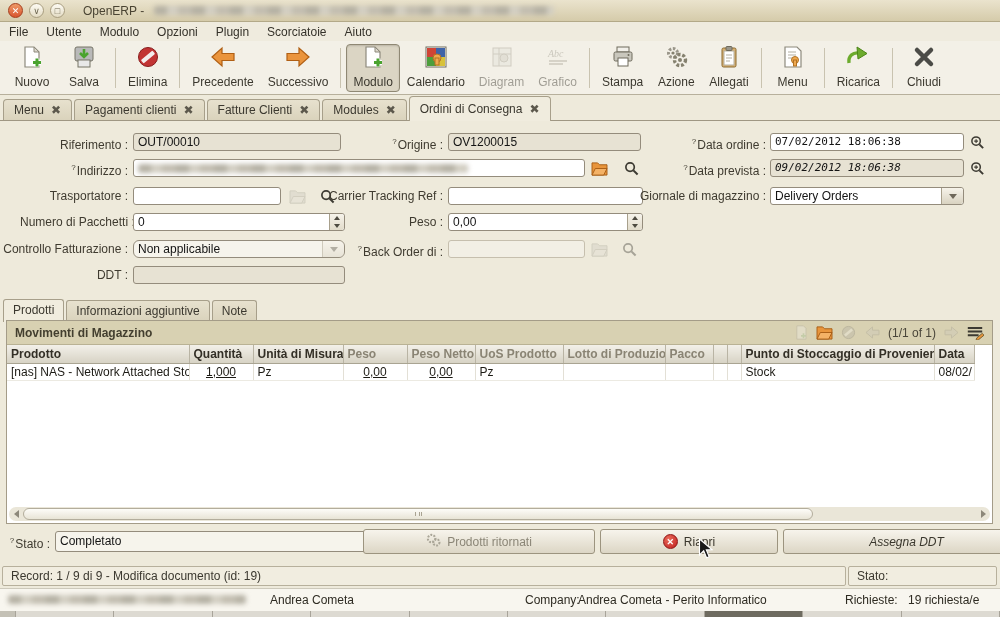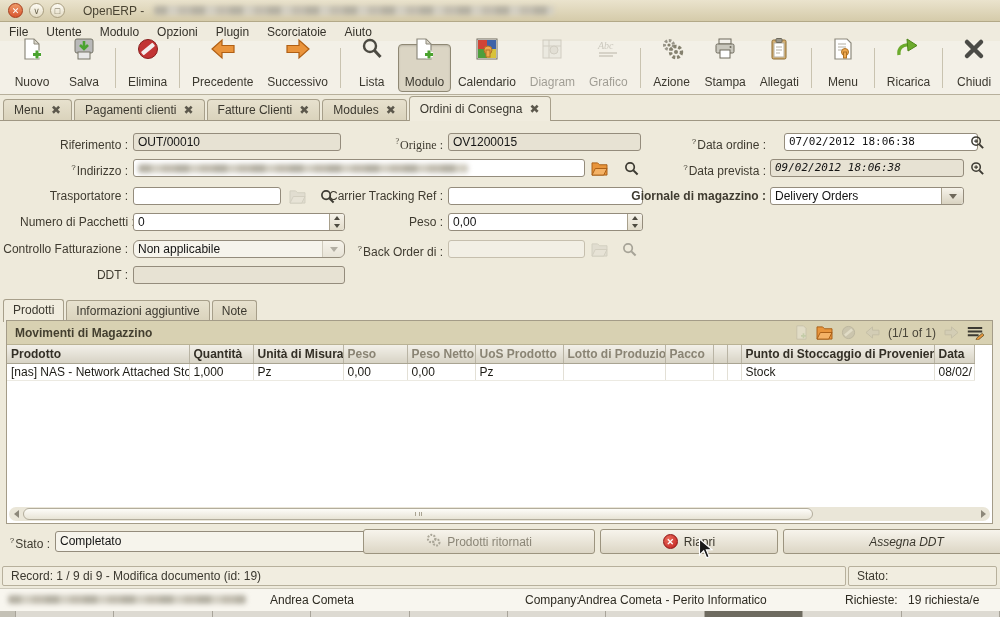--- a/index.html
+++ b/index.html
@@ -25,21 +25,21 @@
   
   .menubar { position:absolute; left:0; top:22px; width:1000px; height:19px;
     background:#EFEBDE; display:flex; align-items:center; }
   .menuitem { padding:2px 9px; color:#35322a; font-size:12px; cursor:default; }
   
   .toolbar { position:absolute; left:0; top:41px; width:1000px; height:54px;
     background:#F3F0E7; border-bottom:1px solid #b7b09c; display:flex; align-items:center; padding-left:6px; }
   .tbtn { display:flex; flex-direction:column; align-items:center; justify-content:flex-end;
     min-width:52px; height:48px; padding:2px 6px; border:1px solid transparent; border-radius:4px; }
   .tbtn .ticon { height:26px; display:flex; align-items:flex-end; justify-content:center; }
-  .tbtn .tlabel { font-size:12px; color:#3b382f; margin-top:14px; white-space:nowrap; }
+  .tbtn .tlabel { font-size:12px; color:#3b382f; margin-top:6px; white-space:nowrap; }
   .tbtn.active { background:#DBD5C4; border-color:#8f8874; box-shadow:inset 0 1px 2px rgba(0,0,0,.15); }
   .tbtn.disabled { opacity:.45; }
   .tsep { width:1px; height:40px; background:#c9c3b0; margin:0 5px; }
   
   .tabbar { position:absolute; left:0; top:95px; width:1000px; height:26px;
     border-bottom:1px solid #9f9783; display:flex; align-items:flex-end; padding-left:3px; }
   .tab { display:flex; align-items:center; gap:7px; padding:0 10px; height:21px;
     background:linear-gradient(#E7E1CE,#DAD3BC); border:1px solid #a79f8a; border-bottom:none;
     border-radius:4px 4px 0 0; margin-right:2px; font-size:12px; color:#3b382f; }
   .tab.active { height:25px; background:#F0ECDE; margin-bottom:-1px; font-size:12px; }
@@ -76,21 +76,21 @@
     display:flex; align-items:center; padding:0 8px; }
   .sectitle { font-weight:bold; color:#433f2f; font-size:12px; }
   .secctrl { margin-left:auto; display:flex; align-items:center; gap:6px; }
   .pager { font-size:12px; color:#4a463a; }
   table.grid { border-collapse:collapse; table-layout:fixed; width:967px; margin-left:0; }
   table.grid th { background:linear-gradient(#F2F0E9,#D7D3C5); border-right:1px solid #b9b4a4; border-bottom:1px solid #a9a492;
     font-size:12px; text-align:left; padding:2px 4px; height:18px; color:#8a8474; font-weight:bold; white-space:nowrap; overflow:hidden; }
   table.grid th.req { color:#332f26; }
   table.grid td { border-right:1px solid #e3e0d6; border-bottom:1px solid #eceae2; font-size:12px;
     padding:1px 4px; height:16px; white-space:nowrap; overflow:hidden; color:#1c1a14; }
-  td.num { text-align:left; }
+  td.num { text-align:center;text-decoration:underline; }
   .hscroll { position:absolute; left:2px; right:2px; bottom:2px; height:14px;
     background:#EAE6D8; border-radius:7px; display:flex; align-items:center; }
   .harrow { width:14px; display:flex; align-items:center; justify-content:center; }
   .tri-left { width:0; height:0; border-top:4px solid transparent; border-bottom:4px solid transparent; border-right:5px solid #8d887a; }
   .tri-right { width:0; height:0; border-top:4px solid transparent; border-bottom:4px solid transparent; border-left:5px solid #8d887a; }
   .hthumb { position:absolute; left:14px; width:790px; top:1px; bottom:1px; border-radius:6px;
     background:linear-gradient(#fdfcf8,#e8e4d6); border:1px solid #b3ad9c; }
   .grip { position:absolute; left:50%; top:3px; bottom:3px; width:7px; margin-left:-3px;
     border-left:1px solid #a9a392; border-right:1px solid #a9a392; }
   .grip:before { content:""; position:absolute; left:3px; top:0; bottom:0; border-left:1px solid #a9a392; }
@@ -182,29 +182,20 @@
     </div>
     <div class="tbtn">
       <span class="ticon">
         <svg width="26" height="24" viewBox="0 0 26 24">
             <path d="M24 12L14 3v5.5H2v7h12V21z" fill="#ea943c" stroke="#b05f14" stroke-width="1.2"></path>
           </svg>
       </span>
       <span class="tlabel">Successivo</span>
     </div>
     <div class="tsep"></div>
-    <div class="tbtn">
-      <span class="ticon">
-        <svg width="24" height="24" viewBox="0 0 24 24">
-            <circle cx="10" cy="9" r="6" fill="none" stroke="#4c4a42" stroke-width="2.4"></circle>
-            <path d="M14.5 13.5l6 6.5" stroke="#4c4a42" stroke-width="3"></path>
-          </svg>
-      </span>
-      <span class="tlabel">Lista</span>
-    </div>
     <div class="tbtn active">
       <span class="ticon">
         <svg width="24" height="24" viewBox="0 0 24 24">
             <path d="M5 2h9l5 5v15H5z" fill="#fff" stroke="#8e8a7d" stroke-width="1.2"></path>
             <path d="M14 2l5 5h-5z" fill="#dcd8cc" stroke="#8e8a7d"></path>
             <path d="M13 17.5h8M17 13.5v8" stroke="#fff" stroke-width="5"></path>
             <path d="M13 17.5h8M17 13.5v8" stroke="#4aa32f" stroke-width="3"></path>
           </svg>
       </span>
       <span class="tlabel">Modulo</span>
@@ -239,42 +230,42 @@
             <text x="3" y="12" font-size="10" font-style="italic" fill="#9a968a" font-family="serif">Abc</text>
             <path d="M4 16h18M4 19h14" stroke="#b3afa2" stroke-width="2"></path>
           </svg>
       </span>
       <span class="tlabel">Grafico</span>
     </div>
     <div class="tsep"></div>
     <div class="tbtn">
       <span class="ticon">
         <svg width="24" height="24" viewBox="0 0 24 24">
+            <rect x="6" y="2" width="12" height="5" fill="#f2f0ea" stroke="#6e6a5c"></rect>
+            <rect x="3" y="7" width="18" height="9" rx="1.5" fill="#c9c7bd" stroke="#6e6a5c"></rect>
+            <rect x="7" y="13" width="10" height="8" fill="#fff" stroke="#6e6a5c"></rect>
+            <circle cx="17.5" cy="10" r="1" fill="#6e6a5c"></circle>
+          </svg>
+      </span>
+      <span class="tlabel">Stampa</span>
+    </div>
+    <div class="tbtn">
+      <span class="ticon">
+        <svg width="24" height="24" viewBox="0 0 24 24">
             <circle cx="9" cy="8" r="4.5" fill="none" stroke="#9a968a" stroke-width="3" stroke-dasharray="2.5 1.6"></circle>
             <circle cx="9" cy="8" r="1.6" fill="#85816f"></circle>
             <circle cx="16" cy="15" r="5.5" fill="none" stroke="#85816f" stroke-width="3.4" stroke-dasharray="2.8 1.8"></circle>
             <circle cx="16" cy="15" r="2" fill="#85816f"></circle>
           </svg>
       </span>
       <span class="tlabel">Azione</span>
     </div>
     <div class="tbtn">
       <span class="ticon">
         <svg width="24" height="24" viewBox="0 0 24 24">
-            <rect x="6" y="2" width="12" height="5" fill="#f2f0ea" stroke="#6e6a5c"></rect>
-            <rect x="3" y="7" width="18" height="9" rx="1.5" fill="#c9c7bd" stroke="#6e6a5c"></rect>
-            <rect x="7" y="13" width="10" height="8" fill="#fff" stroke="#6e6a5c"></rect>
-            <circle cx="17.5" cy="10" r="1" fill="#6e6a5c"></circle>
-          </svg>
-      </span>
-      <span class="tlabel">Stampa</span>
-    </div>
-    <div class="tbtn">
-      <span class="ticon">
-        <svg width="24" height="24" viewBox="0 0 24 24">
             <rect x="5" y="3" width="14" height="19" rx="1.5" fill="#d9b171" stroke="#8a6a32"></rect>
             <rect x="7" y="6" width="10" height="14" fill="#fff" stroke="#b3afa2"></rect>
             <rect x="9" y="1.5" width="6" height="4" rx="1" fill="#9a968a" stroke="#6e6a5c"></rect>
             <path d="M9 10h6M9 13h6M9 16h4" stroke="#b3afa2"></path>
           </svg>
       </span>
       <span class="tlabel">Allegati</span>
     </div>
     <div class="tsep"></div>
     <div class="tbtn">
@@ -329,24 +320,24 @@
     <div class="tab active">
       <span>Ordini di Consegna</span>
       <span class="tclose">✖</span>
     </div>
   </div>
 
   <div class="content">
 
     <div class="flabel" style="left:20px; top:12px; width:108px;"><sup></sup><span>Riferimento :</span></div>
     <div class="input readonly" style="left:133px; top:12px; width:208px;">OUT/00010</div>
-    <div class="flabel" style="left:340px; top:12px; width:103px;font-family:Liberation Serif, serif;"><sup>?</sup><span>Origine :</span></div>
+    <div class="flabel" style="left:340px; top:12px; width:103px;"><sup>?</sup><span>Origine :</span></div>
     <div class="input readonly" style="left:448px; top:12px; width:193px;">OV1200015</div>
     <div class="flabel" style="left:640px; top:12px; width:126px;"><sup>?</sup><span>Data ordine :</span></div>
-    <div class="input" style="left:770px; top:12px; width:194px; font-family:'DejaVu Sans Mono',monospace; font-size:11px;margin-left:14px;">07/02/2012 18:06:38</div>
+    <div class="input" style="left:770px; top:12px; width:194px; font-family:'DejaVu Sans Mono',monospace; font-size:11px;">07/02/2012 18:06:38</div>
     <span class="sicon" style="left:968px; top:13px;">
       <svg width="15" height="15" viewBox="0 0 16 16">
           <circle cx="6.5" cy="6.5" r="4.5" fill="none" stroke="#3c3a32" stroke-width="1.6"></circle>
           <path d="M10 10l4 4" stroke="#3c3a32" stroke-width="2"></path>
           <path d="M4.5 6.5h4M6.5 4.5v4" stroke="#3c3a32" stroke-width="1.2"></path>
         </svg>
     </span>
 
     <div class="flabel" style="left:20px; top:38px; width:108px;"><sup>?</sup><span>Indirizzo :</span></div>
     <div class="input" style="left:133px; top:38px; width:452px;">
@@ -383,21 +374,21 @@
         </svg>
     </span>
     <span class="sicon" style="left:318px; top:67px;">
       <svg width="15" height="15" viewBox="0 0 16 16">
           <circle cx="6.5" cy="6.5" r="4.5" fill="none" stroke="#3c3a32" stroke-width="1.8"></circle>
           <path d="M10 10l4.5 4.5" stroke="#3c3a32" stroke-width="2.2"></path>
         </svg>
     </span>
     <div class="flabel" style="left:315px; top:66px; width:128px;"><span>Carrier Tracking Ref :</span></div>
     <div class="input" style="left:448px; top:66px; width:195px;"></div>
-    <div class="flabel" style="left:620px; top:66px; width:146px;font-weight:bold;"><span>Giornale di magazzino :</span></div>
+    <div class="flabel" style="left:620px; top:66px; width:146px;"><span>Giornale di magazzino :</span></div>
     <div class="input combo" style="left:770px; top:66px; width:194px;">
       <span>Delivery Orders</span>
       <span class="arrowbtn">
           <span class="tri-down"></span>
         </span>
     </div>
 
     <div class="flabel" style="left:20px; top:92px; width:108px;"><span>Numero di Pacchetti :</span></div>
     <div class="input spinbox" style="left:133px; top:92px; width:212px;">
       <span>0</span>

